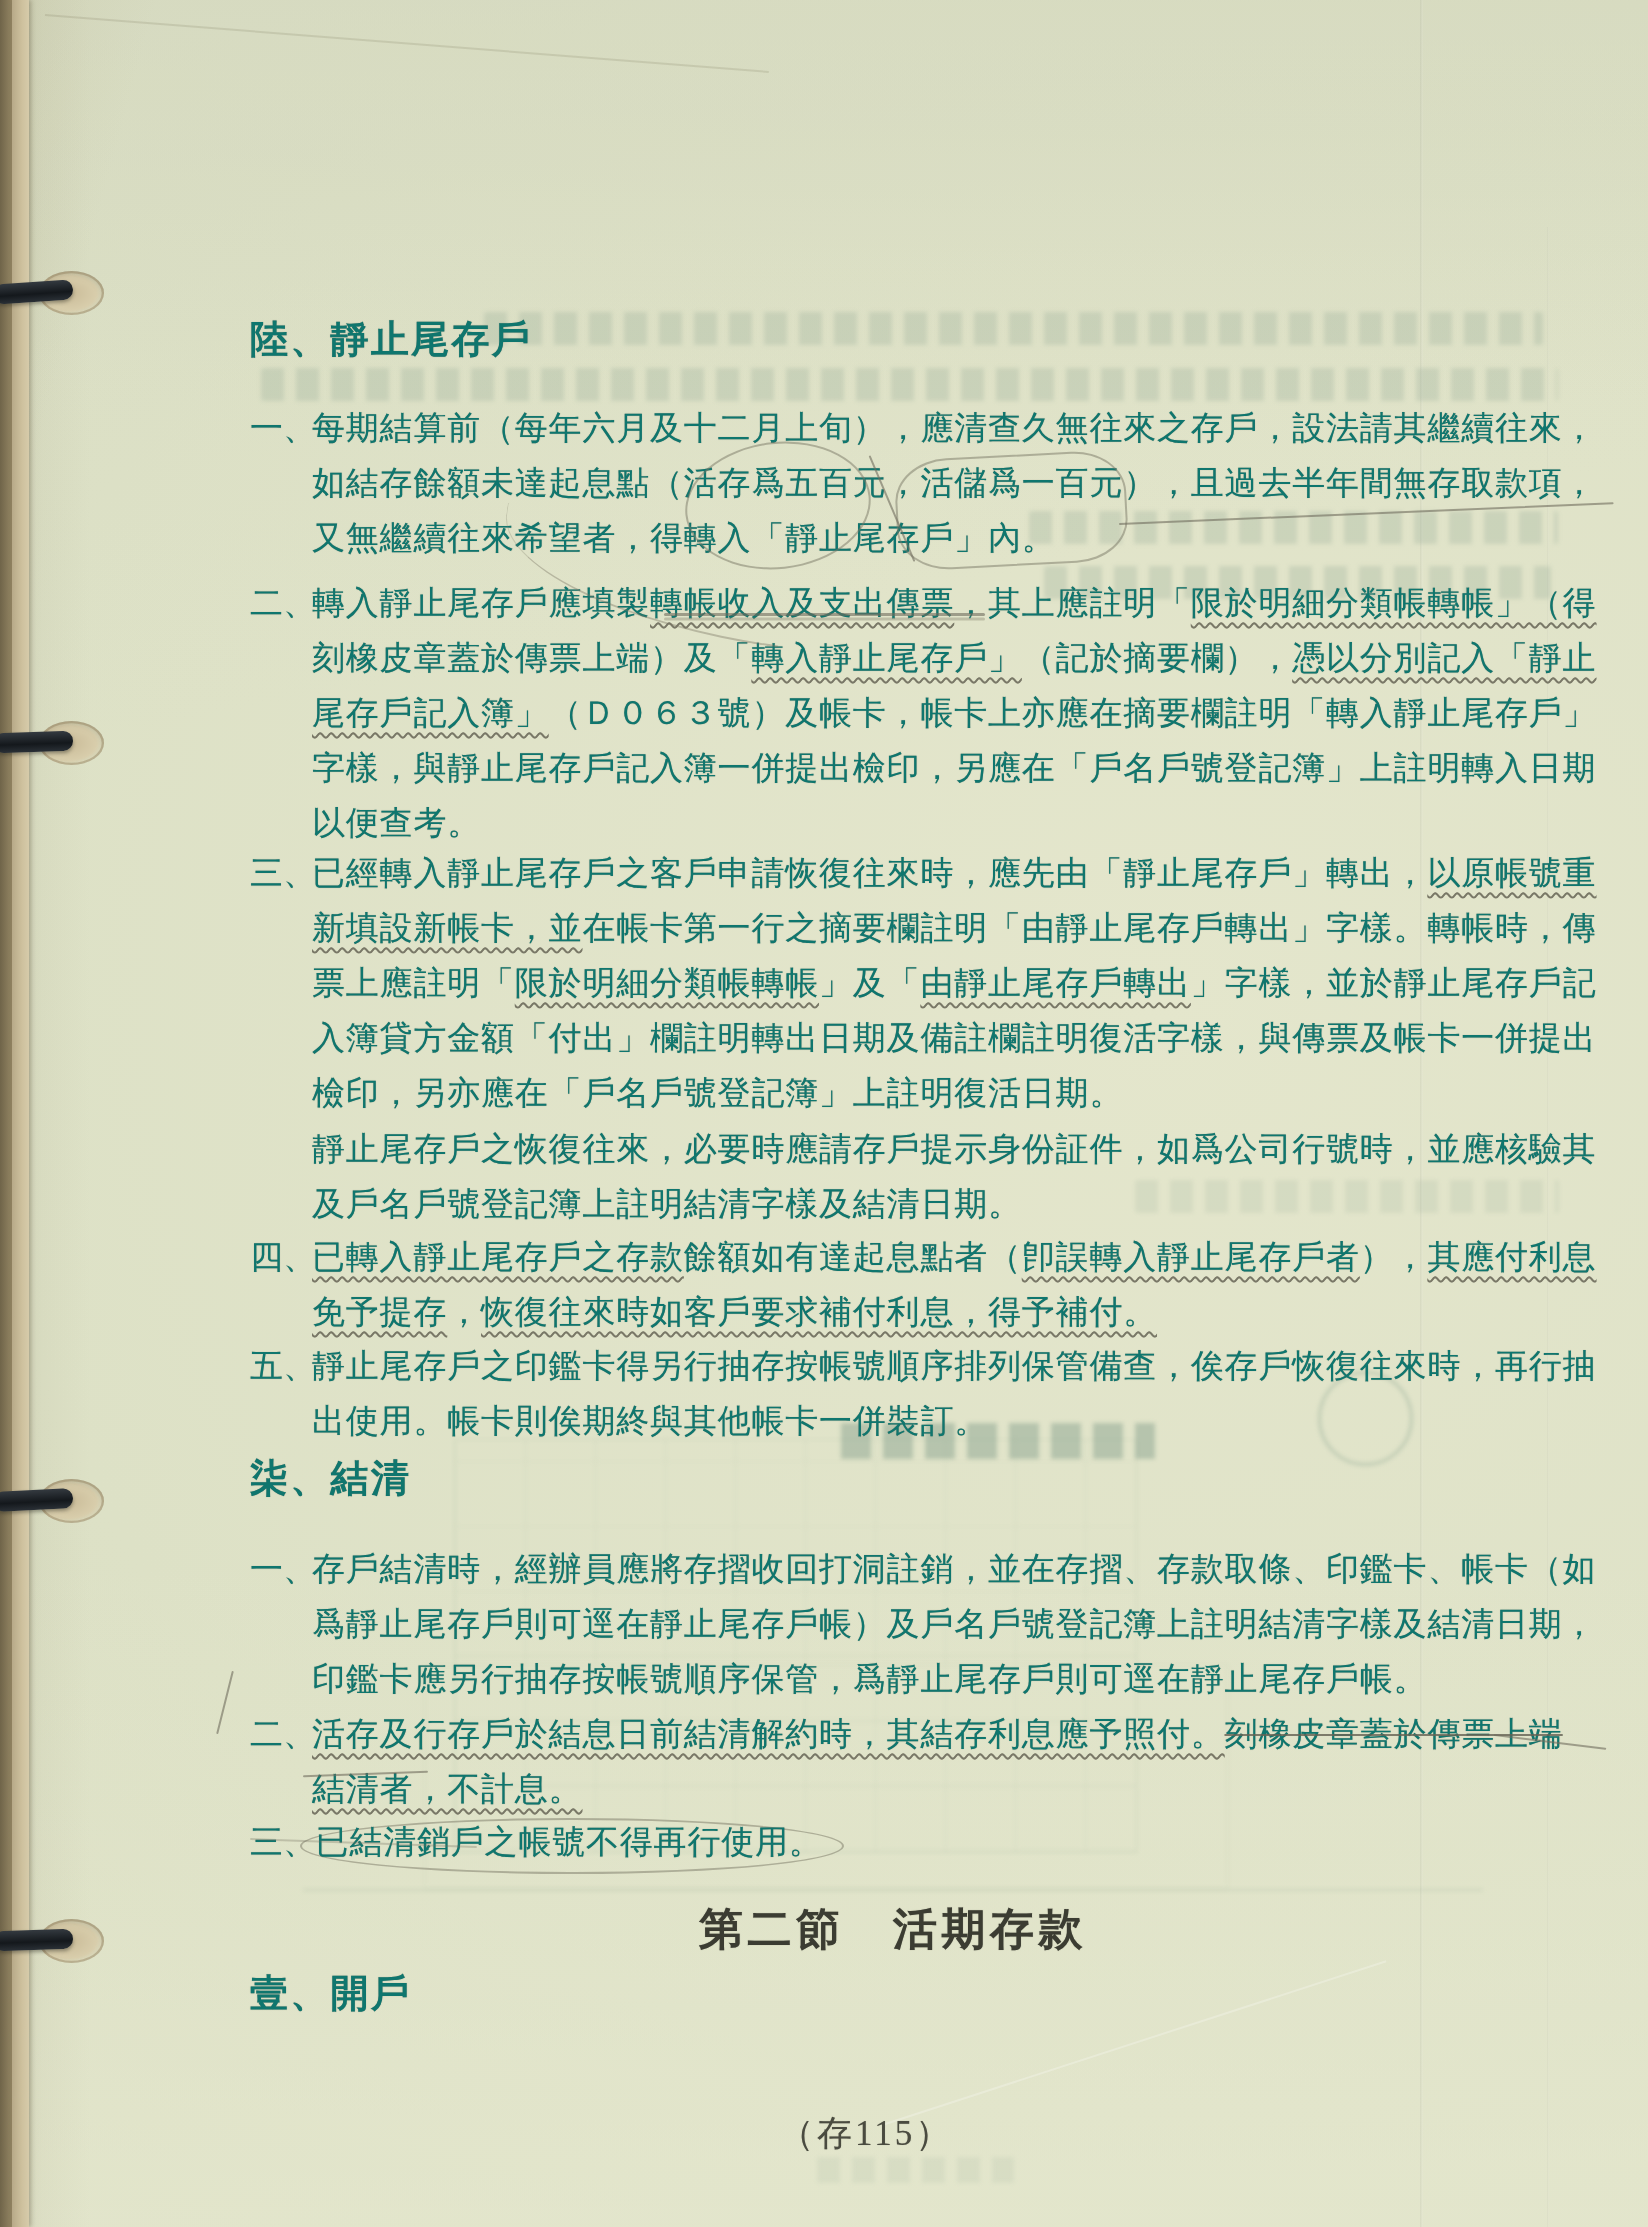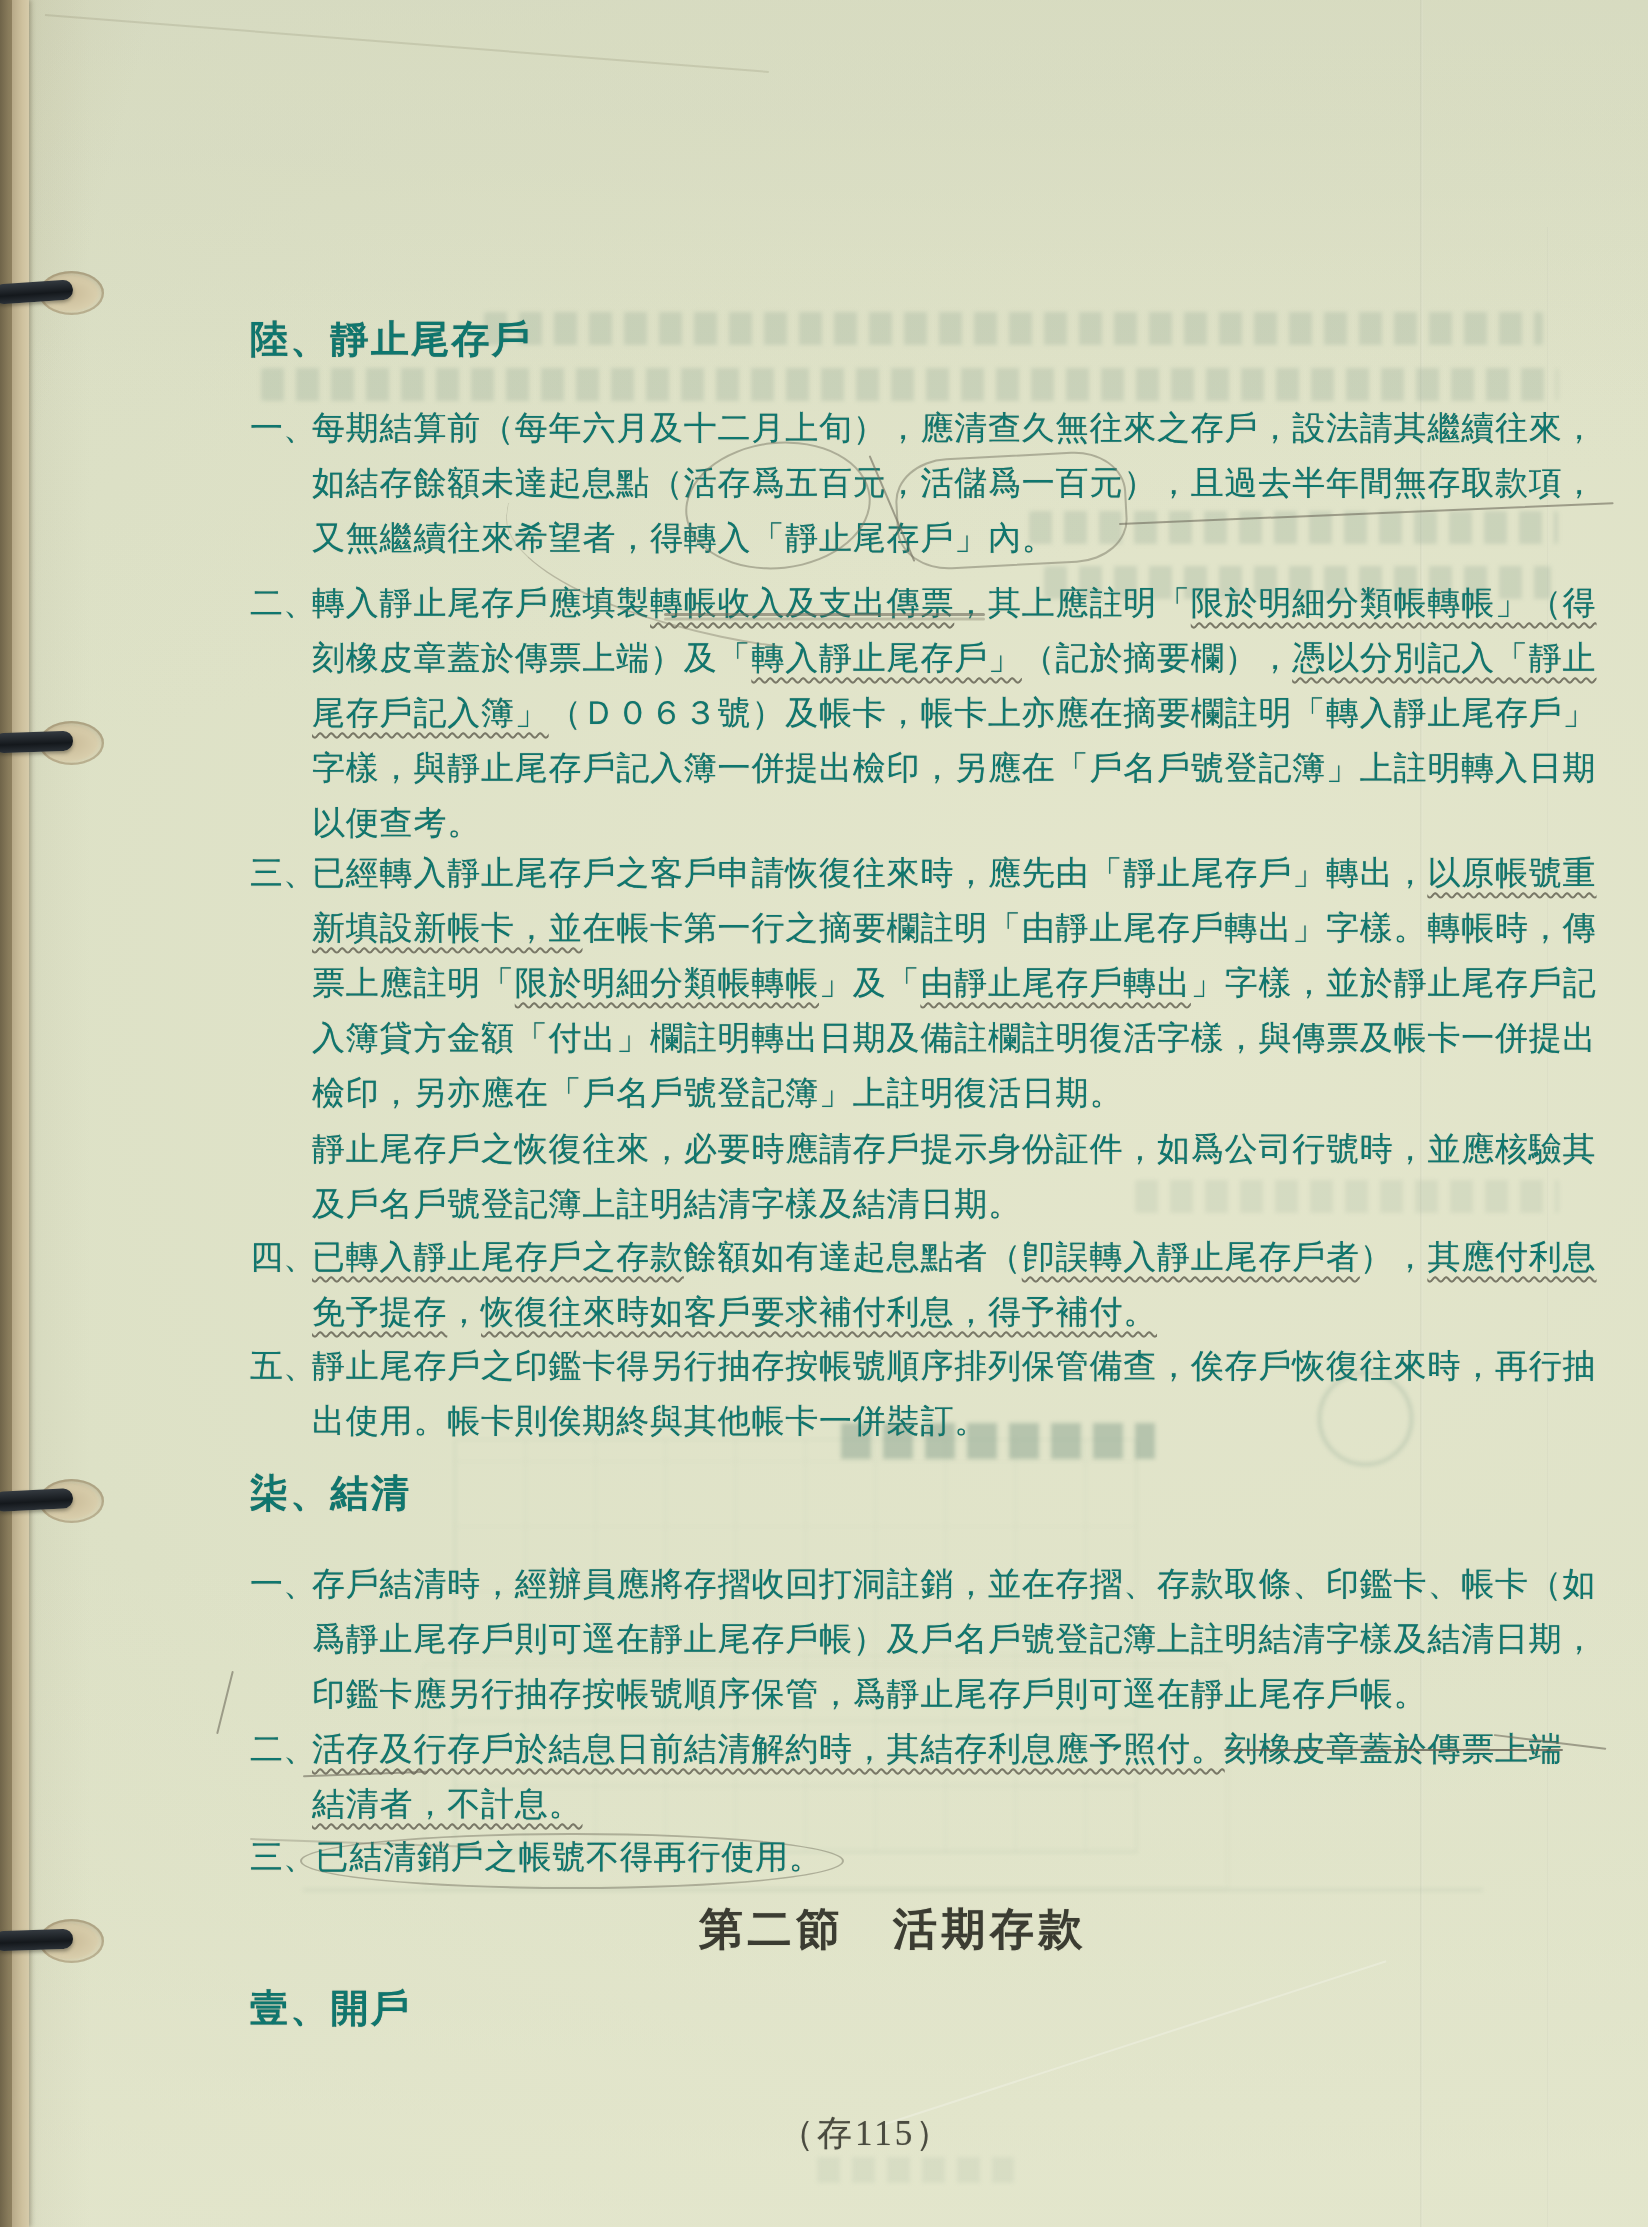--- a/index.html
+++ b/index.html
@@ -68,21 +68,21 @@
   .item .marker{position:absolute;left:0;top:0;width:62px;font-size:33px;line-height:55px;letter-spacing:0;text-shadow:0 0 0.8px rgba(55,55,45,.45);}
   .line{font-size:33px;line-height:55px;letter-spacing:0.8px;white-space:nowrap;text-shadow:0 0 0.8px rgba(55,55,45,.45);}
   
   #flow > :nth-child(1){margin-top:0;}
   #flow > :nth-child(2){margin-top:34px;}
   #flow > :nth-child(3){margin-top:9.8px;}
   #flow > :nth-child(4){margin-top:-5.3px;}
   #flow > :nth-child(5){margin-top:1.5px;}
   #flow > :nth-child(6){margin-top:-2.3px;}
   #flow > :nth-child(7){margin-top:-0.8px;}
-  #flow > :nth-child(8){margin-top:17px;}
+  #flow > :nth-child(8){margin-top:2px;}
   #flow > :nth-child(9){margin-top:36px;}
   #flow > :nth-child(10){margin-top:0;}
   #flow > :nth-child(11){margin-top:-2.3px;}
   #flow > :nth-child(12){margin-top:92px;}
   .section-title{
     position:absolute;left:250px;top:1900px;width:1286px;text-align:center;
     font-size:44px;font-weight:bold;letter-spacing:4.5px;color:#3b3c32;
     text-shadow:0 0 0.8px rgba(55,55,45,.5);
   }
   .folio{

